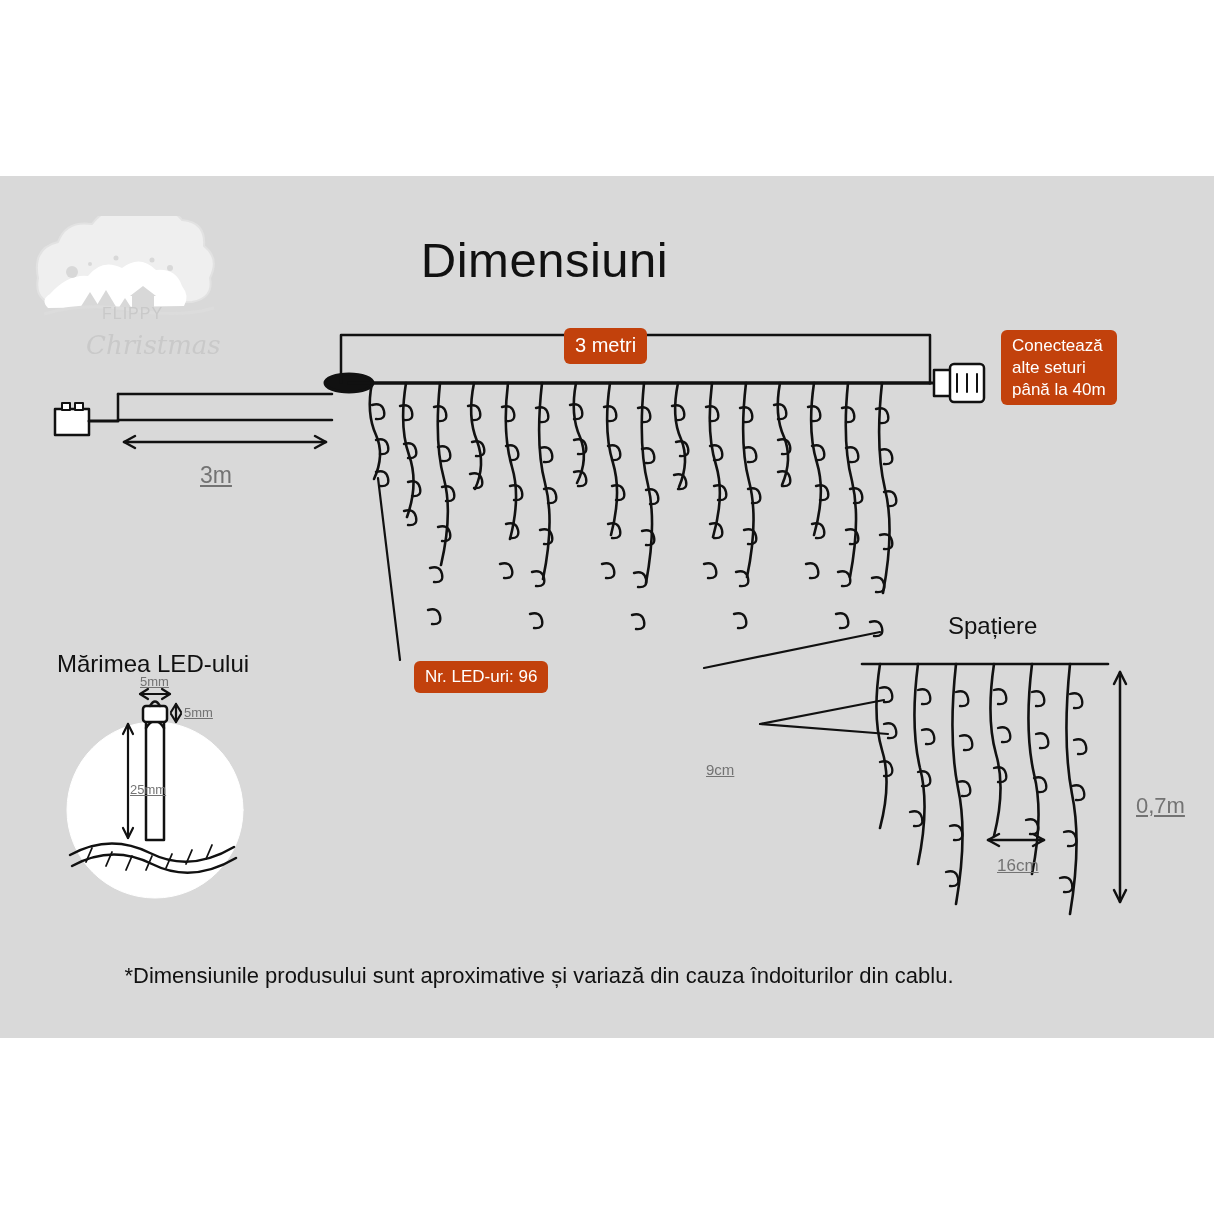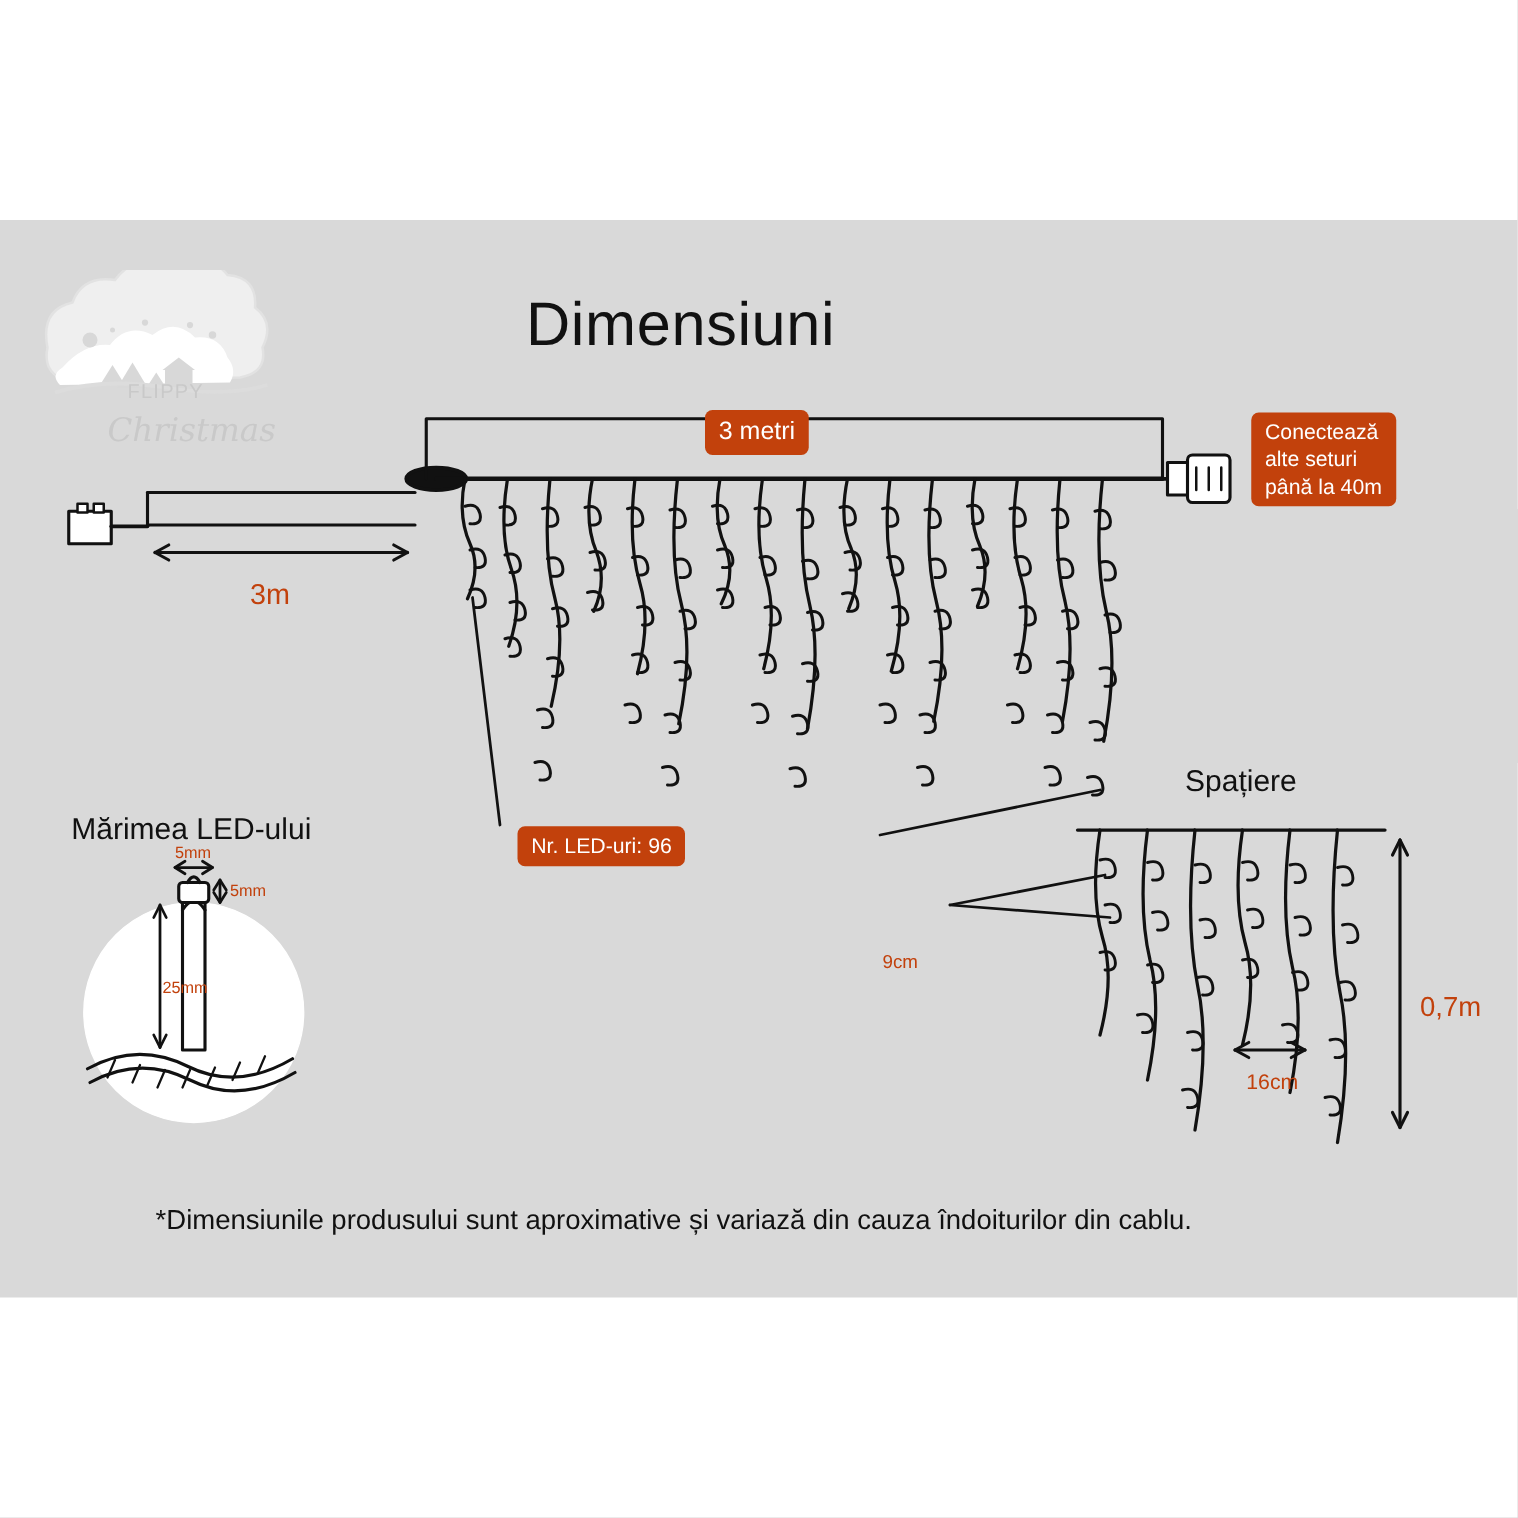--- a/index.html
+++ b/index.html
@@ -36,22 +36,23 @@
     background:#c2410c;
     color:#fff;
     border-radius:6px;
     padding:5px 11px;
     font-size:17px;
     line-height:1.28;
     white-space:pre-line;
   }
   .plain{
     position:absolute;
-    color:#c2410c;
+    color:#737373;
     font-size:17px;
+    text-decoration:underline;
   }
   .hdr{
     position:absolute;
     color:#111;
     font-size:24px;
   }
   .small{font-size:13px;}
   .footnote{
     position:absolute;
     left:0;top:963px;

